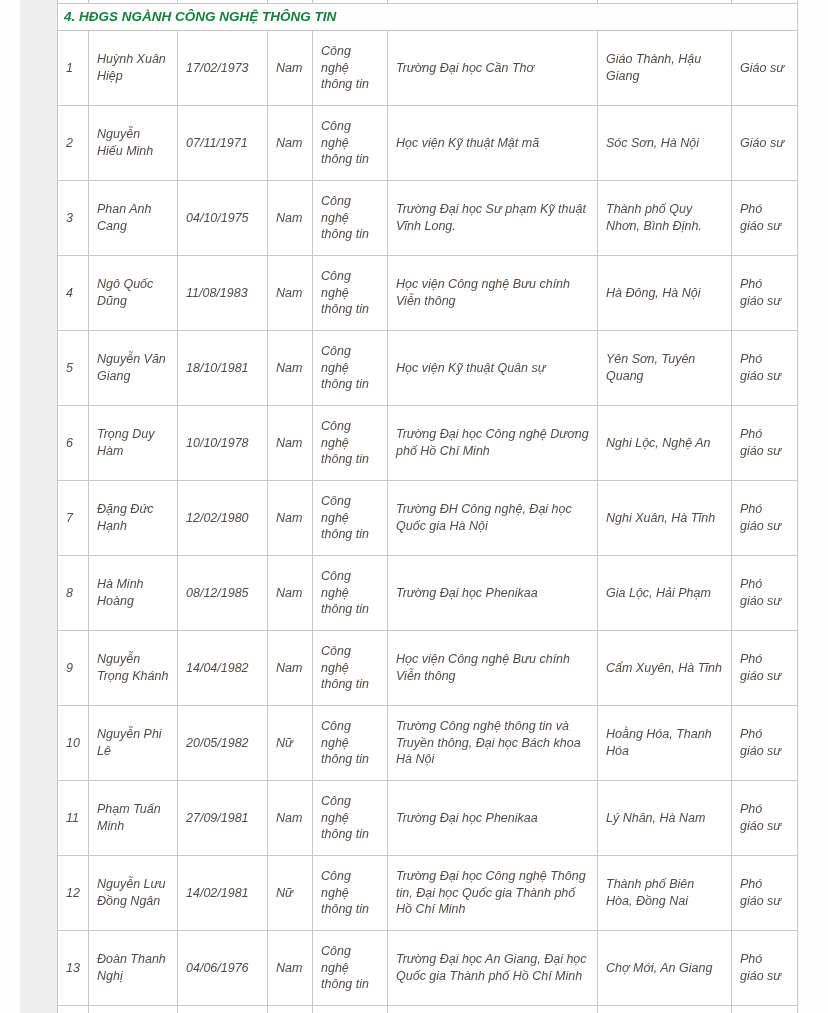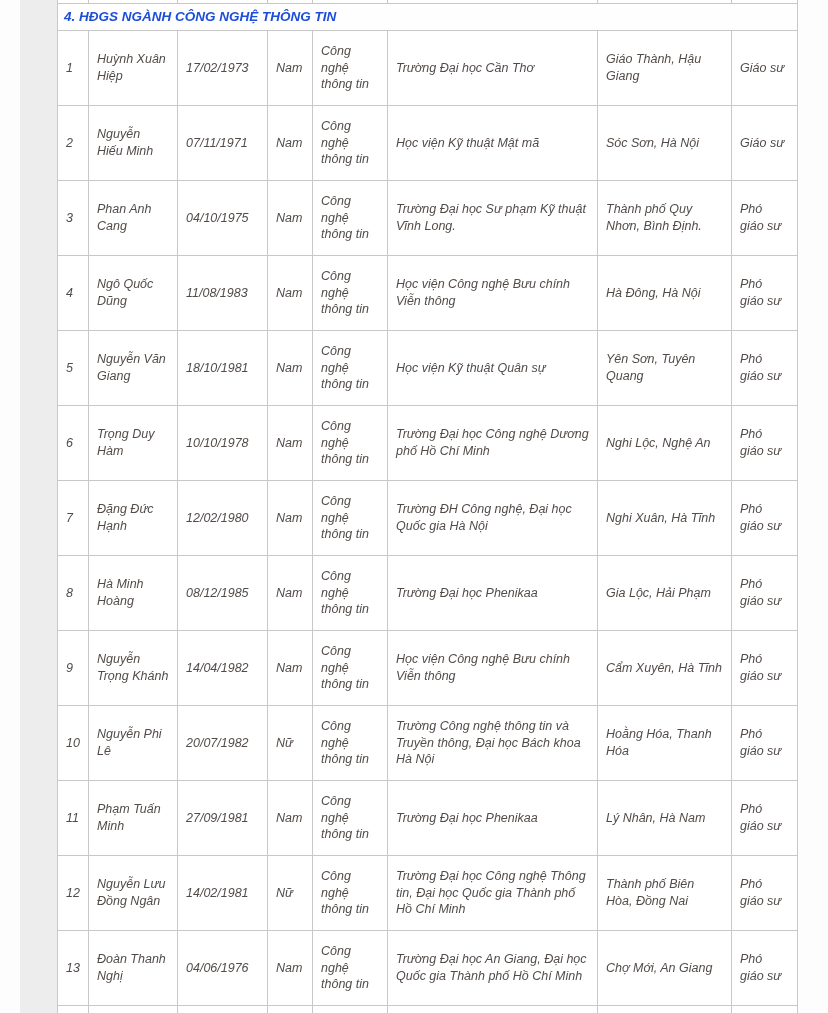--- a/index.html
+++ b/index.html
@@ -42,21 +42,21 @@
     word-wrap: break-word;
   }
   tr.partial-row td {
     padding: 0;
     height: 3px;
     border-top: none;
   }
   td.section-title-cell {
     font-weight: bold;
     font-size: 13.5px;
-    color: #1d4ed8;
+    color: #15803d;
     padding: 4px 6px;
     height: 16px;
     background: #fefefe;
   }
   tr.data-row td {
     height: 64px;
   }
 </style>
 </head>
 <body>
@@ -184,21 +184,21 @@
     <td>Nam</td>
     <td>Công nghệ thông tin</td>
     <td>Học viện Công nghệ Bưu chính Viễn thông</td>
     <td>Cẩm Xuyên, Hà Tĩnh</td>
     <td>Phó giáo sư</td>
   </tr>
 
   <tr class="data-row">
     <td>10</td>
     <td>Nguyễn Phi Lê</td>
-    <td>20/07/1982</td>
+    <td>20/05/1982</td>
     <td>Nữ</td>
     <td>Công nghệ thông tin</td>
     <td>Trường Công nghệ thông tin và Truyền thông, Đại học Bách khoa Hà Nội</td>
     <td>Hoằng Hóa, Thanh Hóa</td>
     <td>Phó giáo sư</td>
   </tr>
 
   <tr class="data-row">
     <td>11</td>
     <td>Phạm Tuấn Minh</td>

